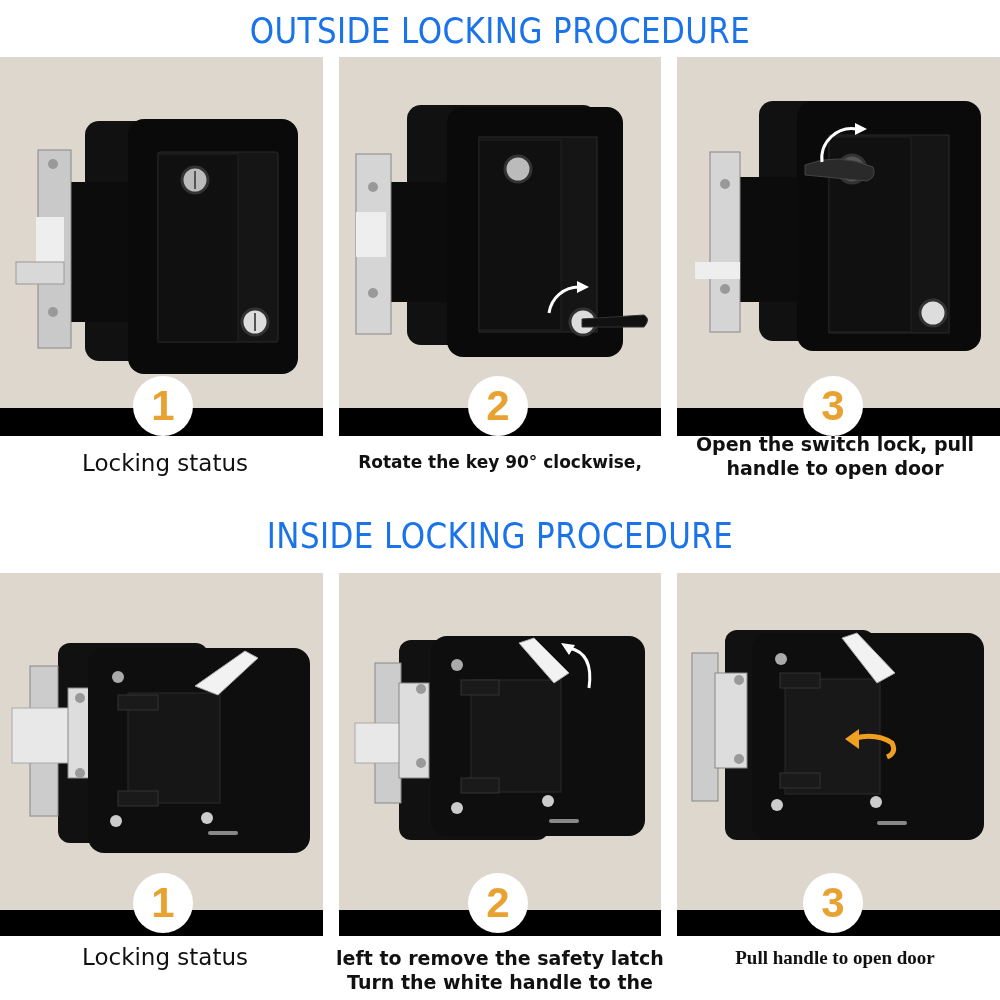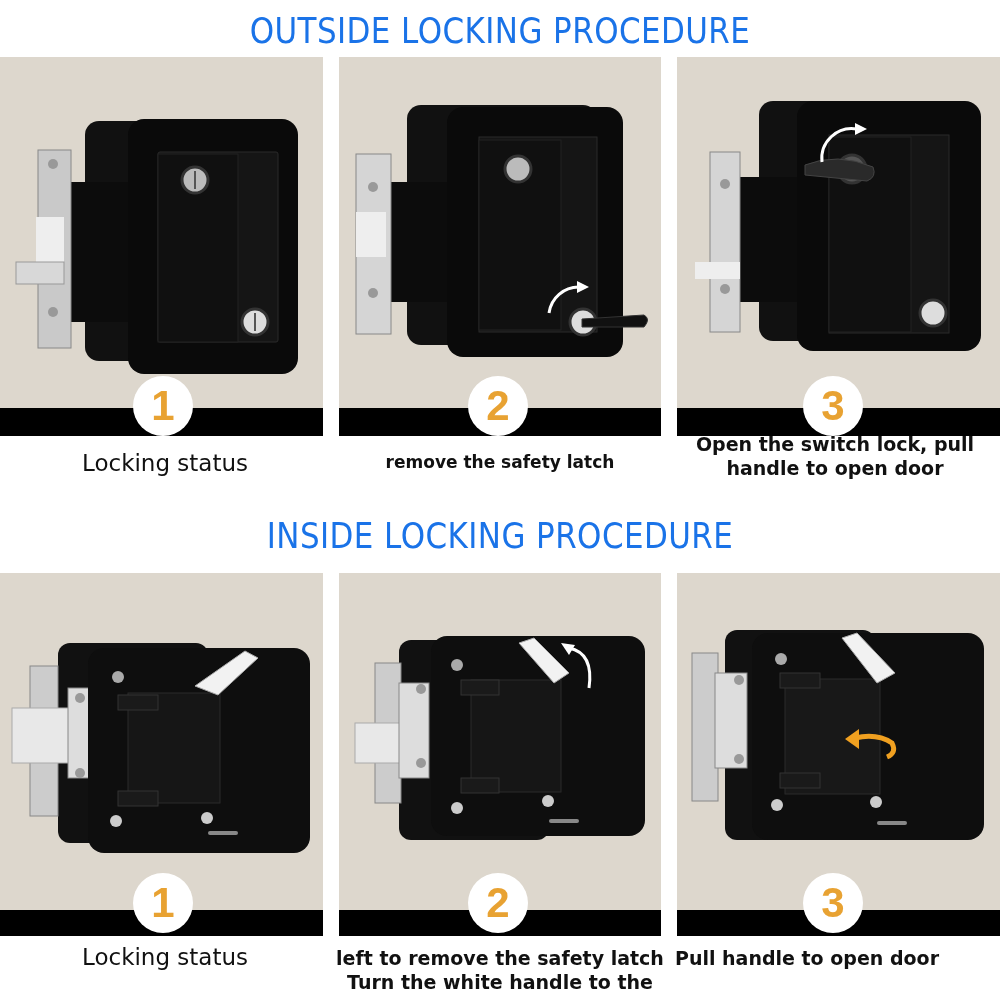--- a/index.html
+++ b/index.html
@@ -81,21 +81,21 @@
     <circle cx="256" cy="256" r="13" fill="#ddd" stroke="#333" stroke-width="3"></circle>
   </svg>
   <div class="bar" style="top:351px;height:28px;"></div>
   <div class="circle" style="left:126px;top:319px;">3</div>
 </div>
 
 <div class="caption cap-big" style="left:0;width:330px;top:450px;">
   <div>Locking status</div>
 </div>
 <div class="caption cap-small" style="left:330px;width:340px;top:451px;">
-  <div>remove the safety latch</div>
+  <div>Rotate the key 90°  clockwise,</div>
 </div>
 <div class="caption cap-med" style="left:670px;width:330px;top:432px;">
   <div>Open the switch lock, pull</div>
   <div>handle to open door</div>
 </div>
 
 <div class="title t2">INSIDE LOCKING PROCEDURE</div>
 
 <div class="panel" style="left:0;top:573px;width:323px;height:363px;">
   <svg width="323" height="363">
@@ -166,15 +166,15 @@
   <div class="circle" style="left:126px;top:300px;">3</div>
 </div>
 
 <div class="caption cap-big" style="left:0;width:330px;top:944px;">
   <div>Locking status</div>
 </div>
 <div class="caption cap-med" style="left:330px;width:340px;top:946px;">
   <div>left to remove the safety latch</div>
   <div>Turn the white handle to the</div>
 </div>
-<div class="caption cap-med" style="left:642px;width:330px;top:946px;">
+<div class="caption cap-med" style="left:670px;width:330px;top:946px;font-family:Liberation Serif, serif;">
   <div>Pull handle to open door</div>
 </div>
 
 </body></html>

